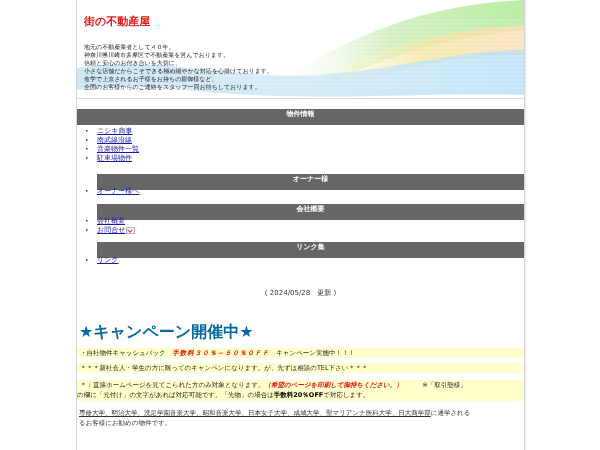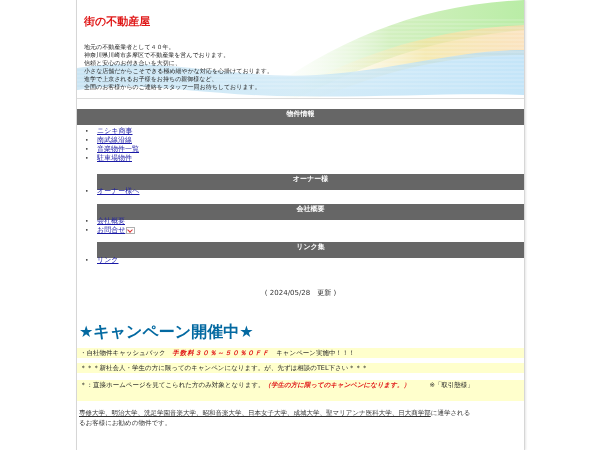--- a/index.html
+++ b/index.html
@@ -137,21 +137,24 @@
   <div class="hl" style="top:348px; height:10px; line-height:10px; padding-left:3px; width:444px;">
     <span>・自社物件キャッシュバック　</span><span class="red">手数料３０％～５０％ＯＦＦ</span><span>　キャンペーン実施中！！！</span>
   </div>
 
   <div class="hl" style="top:363px; height:10px; line-height:10px; padding-left:3px; width:444px;">
     <span>＊＊＊新社会人・学生の方に限ってのキャンペンになります。が、先ずは相談のTEL下さい＊＊＊</span>
   </div>
 
   <div class="hl" style="top:380px; height:21px; line-height:10px; padding-left:3px; width:444px;">
     <div>
-      <span>＊：直接ホームページを見てこられた方のみ対象となります。</span><span class="red2">（学生の方に限ってのキャンペンになります。）</span><span>　　　※「取引態様」</span>
+      <span>＊：直接ホームページを見てこられた方のみ対象となります。</span><span class="red2">（希望のページを印刷して御持ちください。）</span><span>　　　※「取引態様」</span>
+    </div>
+    <div style="margin-left:-3px;">
+      <span>の欄に「元付け」の文字があれば対応可能です。「先物」の場合は</span><b>手数料20％OFF</b><span>で対応します。</span>
     </div>
   </div>
 
   <div class="univ">
     <span class="u">専修大学、明治大学、洗足学園音楽大学、昭和音楽大学、日本女子大学、成城大学、聖マリアンナ医科大学、日大商学部</span><span>に通学される</span><br>
     <span>るお客様にお勧めの物件です。</span>
   </div>
 
 
 </div>

